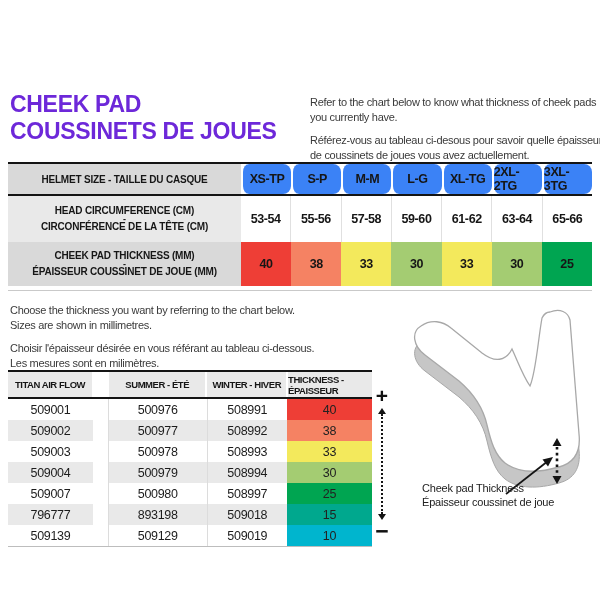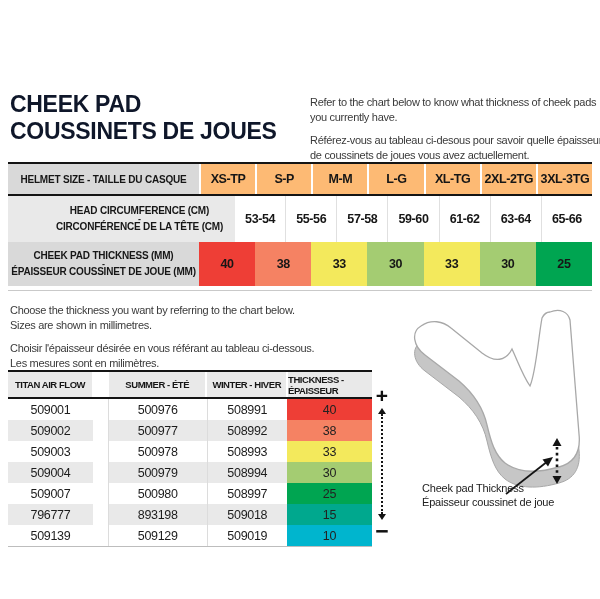--- a/index.html
+++ b/index.html
@@ -1,38 +1,38 @@
 <!DOCTYPE html>
 <html><head>
 <meta charset="utf-8">
 <style>
   html,body{margin:0;padding:0;background:#fff;}
   .page{position:relative;width:600px;height:599px;background:#ffffff;overflow:hidden;
         font-family:"Liberation Sans",sans-serif;color:#1a1a1a;}
 
   
   .title{position:absolute;left:10px;top:91px;font-weight:bold;font-size:23px;
-         line-height:27px;letter-spacing:-0.3px;color:#0f172a;}
+         line-height:27px;letter-spacing:-0.3px;color:#6d28d9;}
 
   
   .txt{position:absolute;font-size:11px;line-height:14.5px;color:#3a3a3a;letter-spacing:-0.3px;}
   .txt .para{margin:0 0 9px 0;}
   .ln{display:block;white-space:nowrap;}
   .intro{left:310px;top:95px;}
   .choose{left:10px;top:303px;}
 
   
   .sizeTable{position:absolute;left:8px;top:162px;width:584px;border-top:2px solid #141414;}
   .st-header{display:flex;height:30px;border-bottom:2px solid #141414;}
-  .st-label{width:191px;display:flex;align-items:center;justify-content:center;text-align:right;
+  .st-label{width:233px;display:flex;align-items:center;justify-content:center;text-align:right;
             font-weight:bold;font-size:10px;letter-spacing:-0.2px;color:#161616;}
-  .bg-d{background:#d9d9d9;} .bg-l{background:#e9e9e9;padding-left:36px;}
+  .bg-d{background:#d9d9d9;} .bg-l{background:#e9e9e9;}
   .st-cell{flex:1;display:flex;align-items:center;justify-content:center;
            font-weight:bold;font-size:12.5px;letter-spacing:-0.4px;color:#161616;}
-  .st-header .st-cell{background:#fdba74;border-left:2px solid #fff;}
+  .st-header .st-cell{background:#3b82f6;border-left:2px solid #fff;border-radius:8px;}
   .st-row{display:flex;}
   .st-row.r1{height:46px;}
   .st-row.r2{height:44px;}
   .st-label.multi{flex-direction:column;line-height:12.5px;}
   .st-label .sep{font-size:9px;line-height:4px;}
   .r1 .st-cell{background:#fff;border-left:1px solid #e0e0e0;}
   .r1 .st-cell.first{border-left:none;}
   .st-underline{position:absolute;left:8px;top:290px;width:584px;height:1px;background:#c9c9c9;}
 
   

